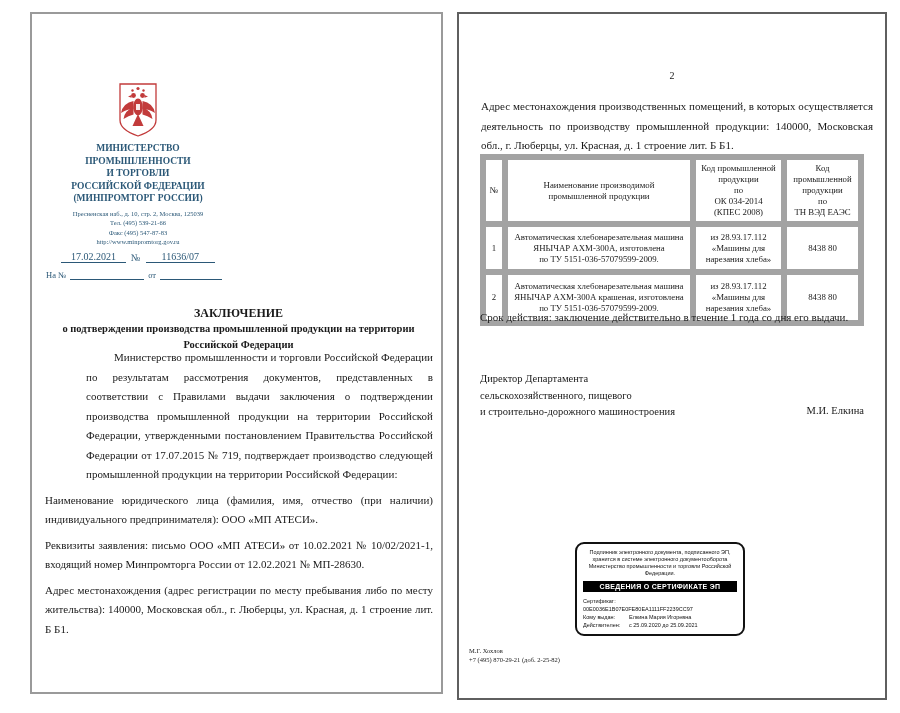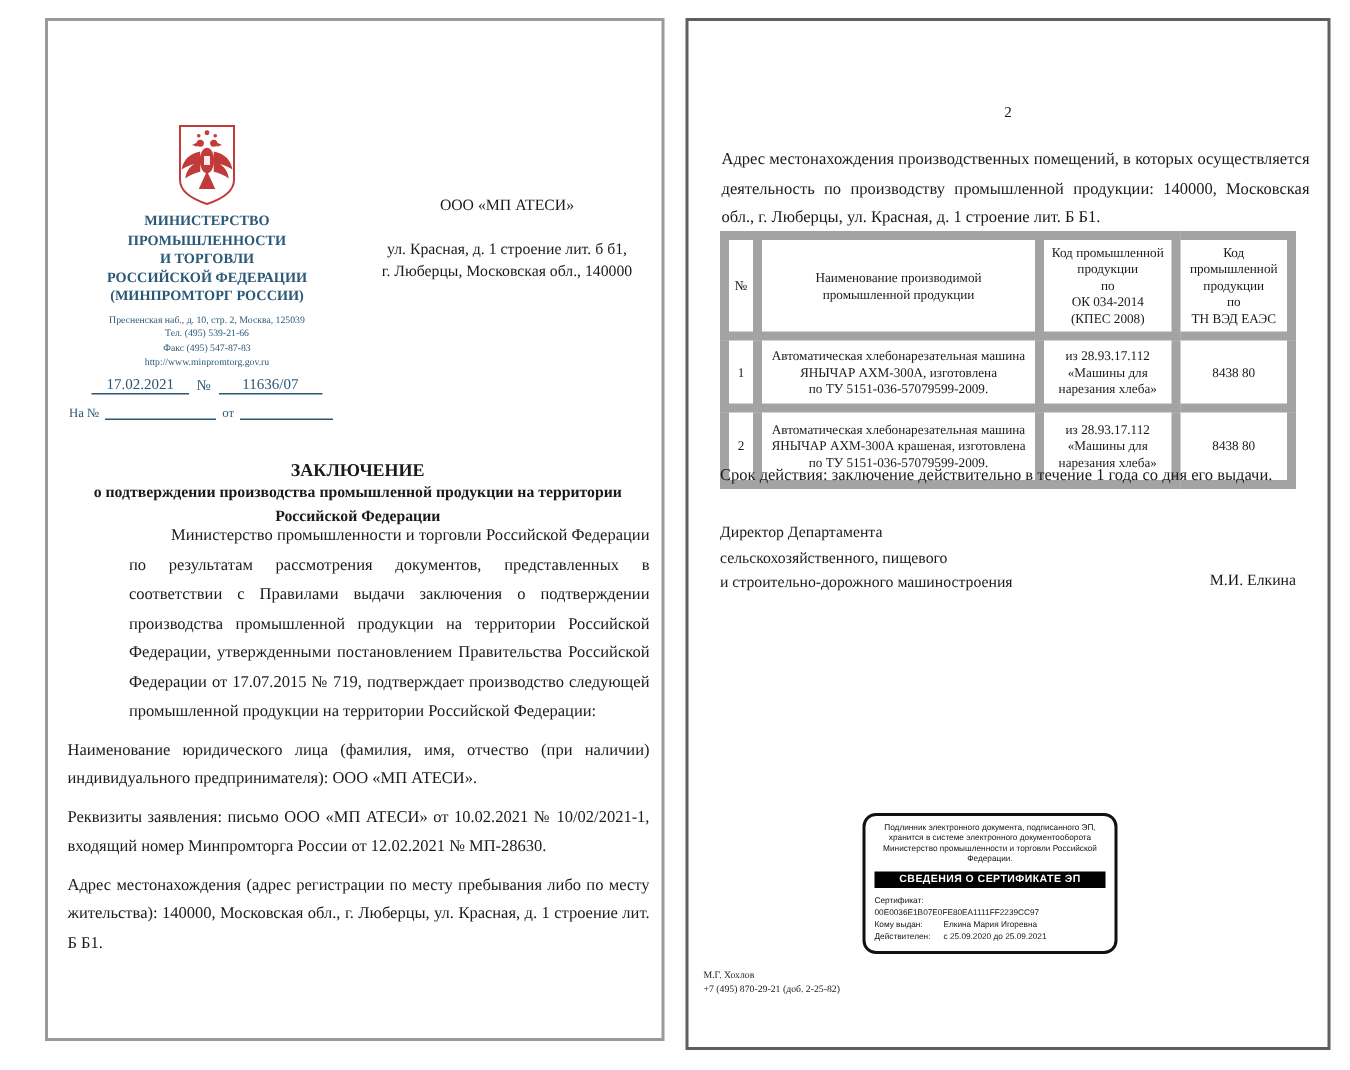--- a/index.html
+++ b/index.html
@@ -57,21 +57,21 @@
   col.c-name{width:188px;}
   col.c-code{width:91px;}
   col.c-tnved{width:77px;}
   tr.hdr{height:53px;}
   tr.row1{height:48px;}
   tr.row2{height:51px;}
   td.name-cell{text-align:left;vertical-align:top;padding:2px 4px;}
 
   .validity{position:absolute;left:21px;top:297px;width:392px;font-size:11px;}
 
-  .director{position:absolute;left:21px;top:334px;width:384px;font-size:10.5px;line-height:16.5px;}
+  .director{position:absolute;left:21px;top:357px;width:384px;font-size:10.5px;line-height:16.5px;}
   .director .d-name{position:absolute;right:0;bottom:1px;}
 
   .stamp{position:absolute;left:116px;top:528px;width:170px;border:2px solid #111;border-radius:9px;
     background:#fff;box-sizing:border-box;padding:5px 6px 5px 6px;font-family:"Liberation Sans", sans-serif;}
   .stamp .s-top{font-size:5.5px;line-height:7px;text-align:center;color:#111;}
   .stamp .s-bar{background:#000;color:#fff;font-size:7px;font-weight:bold;text-align:center;
     padding:2px 0;margin:4px 0 5px 0;letter-spacing:0.3px;}
   .stamp .s-line{font-size:5.5px;line-height:8px;text-align:left;color:#111;}
   .stamp .s-label{display:inline-block;width:46px;}
 
@@ -117,25 +117,20 @@
       <span class="u num-val">11636/07</span>
     </div>
     <div class="ref-row">
       <span>На №</span>
       <span class="blank blank1"></span>
       <span>от</span>
       <span class="blank blank2"></span>
     </div>
   </div>
 
-  <div class="recipient">
-    <div class="r-name">ООО «МП АТЕСИ»</div>
-    <div>ул. Красная, д. 1 строение лит. б б1,</div>
-    <div>г. Люберцы, Московская обл., 140000</div>
-  </div>
 
   <div class="doc-title">
     <div class="t1">ЗАКЛЮЧЕНИЕ</div>
     <div class="t2 preline">о подтверждении производства промышленной продукции на территории
 Российской Федерации</div>
   </div>
 
   <div class="body1">
     <p class="indent">Министерство промышленности и торговли Российской Федерации по результатам рассмотрения документов, представленных в соответствии с Правилами выдачи заключения о подтверждении производства промышленной продукции на территории Российской Федерации, утвержденными постановлением Правительства Российской Федерации от 17.07.2015 № 719, подтверждает производство следующей промышленной продукции на территории Российской Федерации:</p>
     <p>Наименование юридического лица (фамилия, имя, отчество (при наличии) индивидуального предпринимателя): ООО «МП АТЕСИ».</p>

